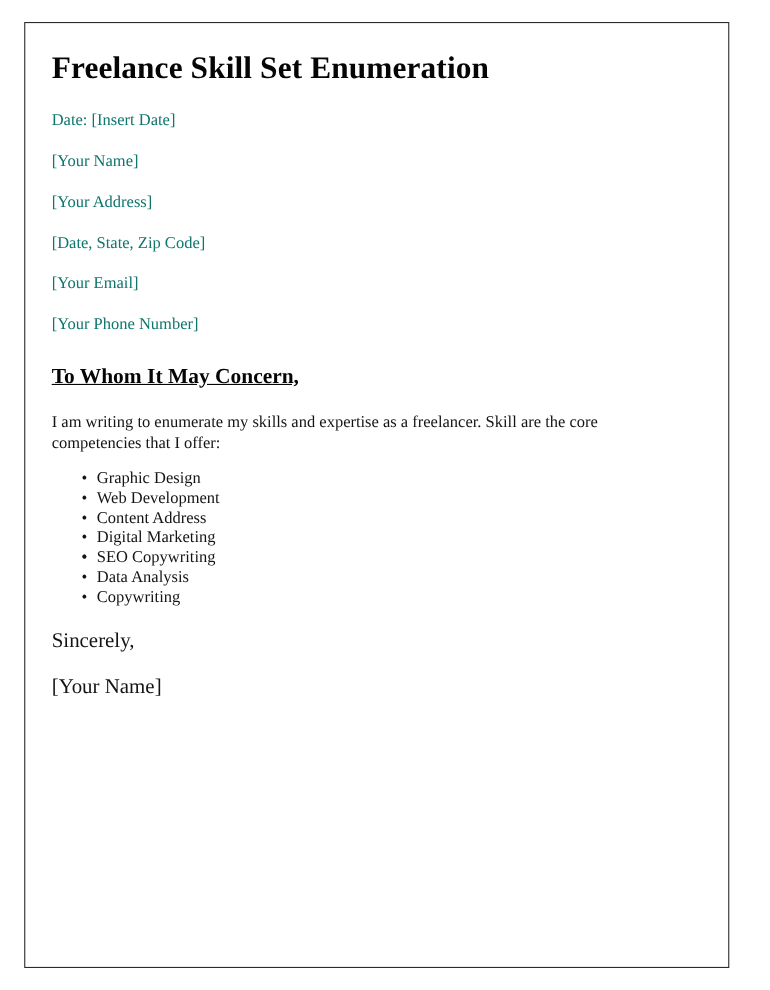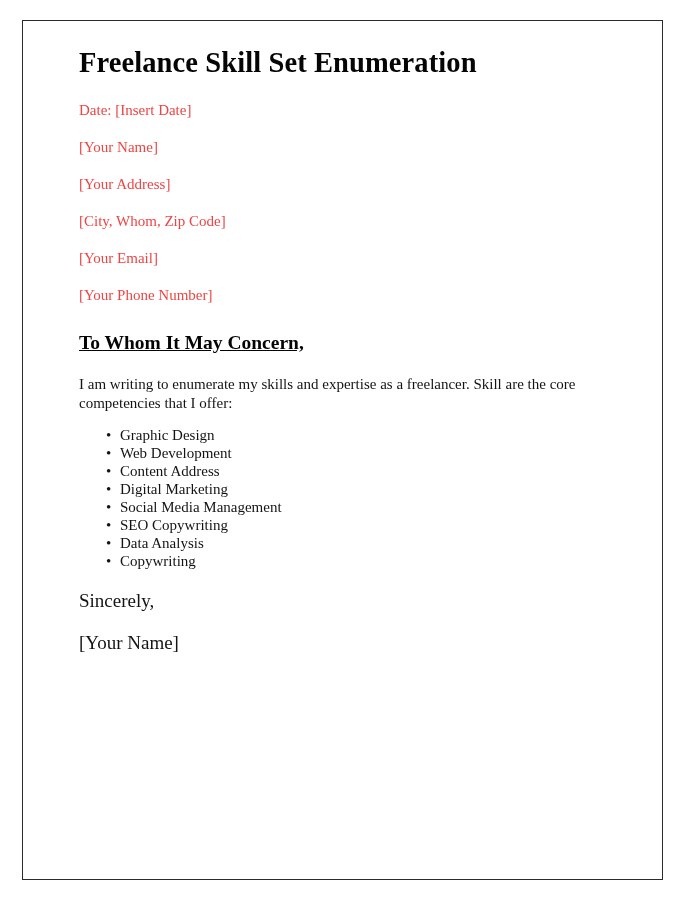--- a/index.html
+++ b/index.html
@@ -19,21 +19,20 @@
   
   #document-page {
     position: absolute;
     left: 22px;
     top: 20px;
     width: 641px;
     height: 860px;
     box-sizing: border-box;
     border: 1.5px solid #2b2b2b;
     background: #ffffff;
-    padding-left: 32px;
   }
 
   #document-body {
     box-sizing: border-box;
     padding: 26px 24px 0 24px;
   }
 
   
   .doc-title {
     margin: 0;
@@ -45,21 +44,21 @@
   }
 
   
   .meta-block {
     margin-top: 22px;
   }
   .meta-line {
     font-size: 15px;
     line-height: 1.2;
     margin-bottom: 19px;
-    color: #ef4444;
+    color: #0f766e;
   }
   .meta-line:last-child { margin-bottom: 0; }
 
   
   .salutation {
     margin: 27px 0 0 0;
     font-size: 19.5px;
     font-weight: bold;
     line-height: 1.2;
     color: #050505;
@@ -114,35 +113,35 @@
 
 <div id="document-page">
   <div id="document-body">
 
     <h1 class="doc-title">Freelance Skill Set Enumeration</h1>
 
     <div class="meta-block">
       <div class="meta-line">Date: [Insert Date]</div>
       <div class="meta-line">[Your Name]</div>
       <div class="meta-line">[Your Address]</div>
-      <div class="meta-line">[City, Whom, Zip Code]</div>
+      <div class="meta-line">[Date, State, Zip Code]</div>
       <div class="meta-line">[Your Email]</div>
       <div class="meta-line">[Your Phone Number]</div>
     </div>
 
     <h2 class="salutation">To Whom It May Concern,</h2>
 
     <p class="body-paragraph">I am writing to enumerate my skills and expertise as a freelancer. Skill are the core competencies that I offer:</p>
 
     <ul class="skills-list">
       <li><span class="bullet-marker">•</span><span>Graphic Design</span></li>
       <li><span class="bullet-marker">•</span><span>Web Development</span></li>
       <li><span class="bullet-marker">•</span><span>Content Address</span></li>
       <li><span class="bullet-marker">•</span><span>Digital Marketing</span></li>
-      <li><span class="bullet-marker">•</span><span>Social Media Management</span></li>
+      <li><span class="bullet-marker">•</span></li>
       <li><span class="bullet-marker">•</span><span>SEO Copywriting</span></li>
       <li><span class="bullet-marker">•</span><span>Data Analysis</span></li>
       <li><span class="bullet-marker">•</span><span>Copywriting</span></li>
     </ul>
 
 
     <div class="signoff-block">
       <div class="signoff-line">Sincerely,</div>
       <div class="signoff-line">[Your Name]</div>
     </div>

